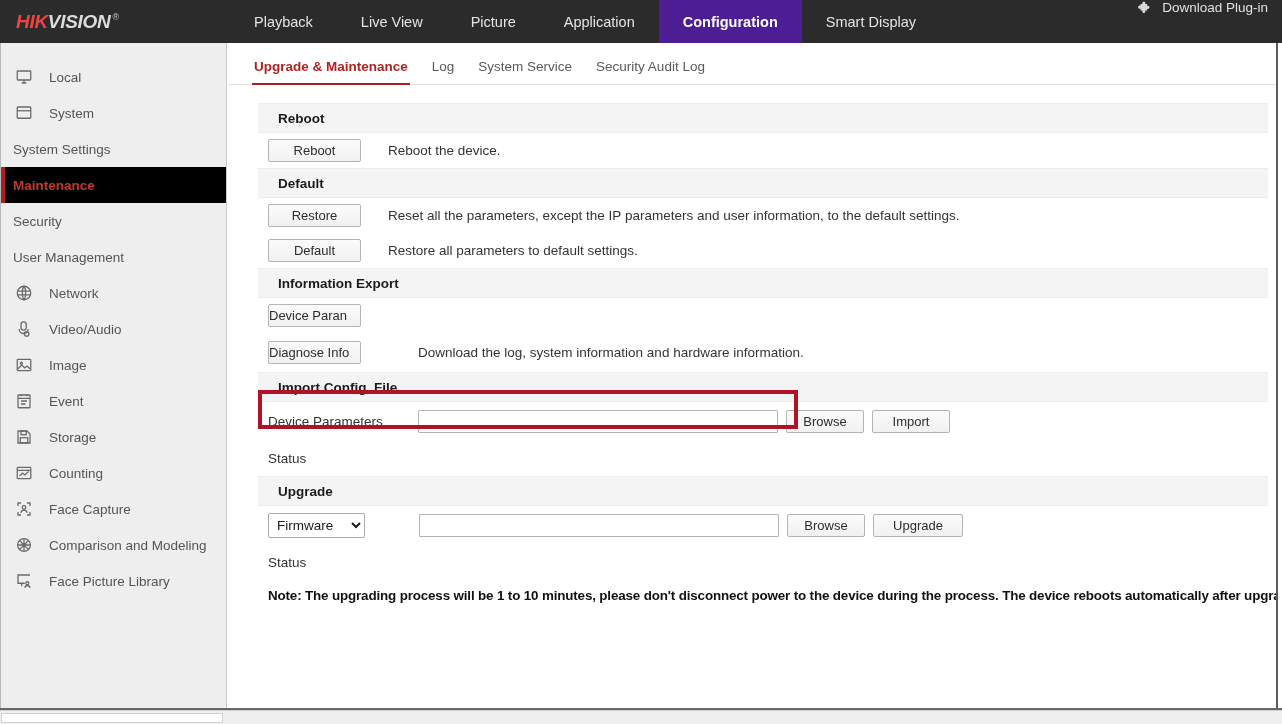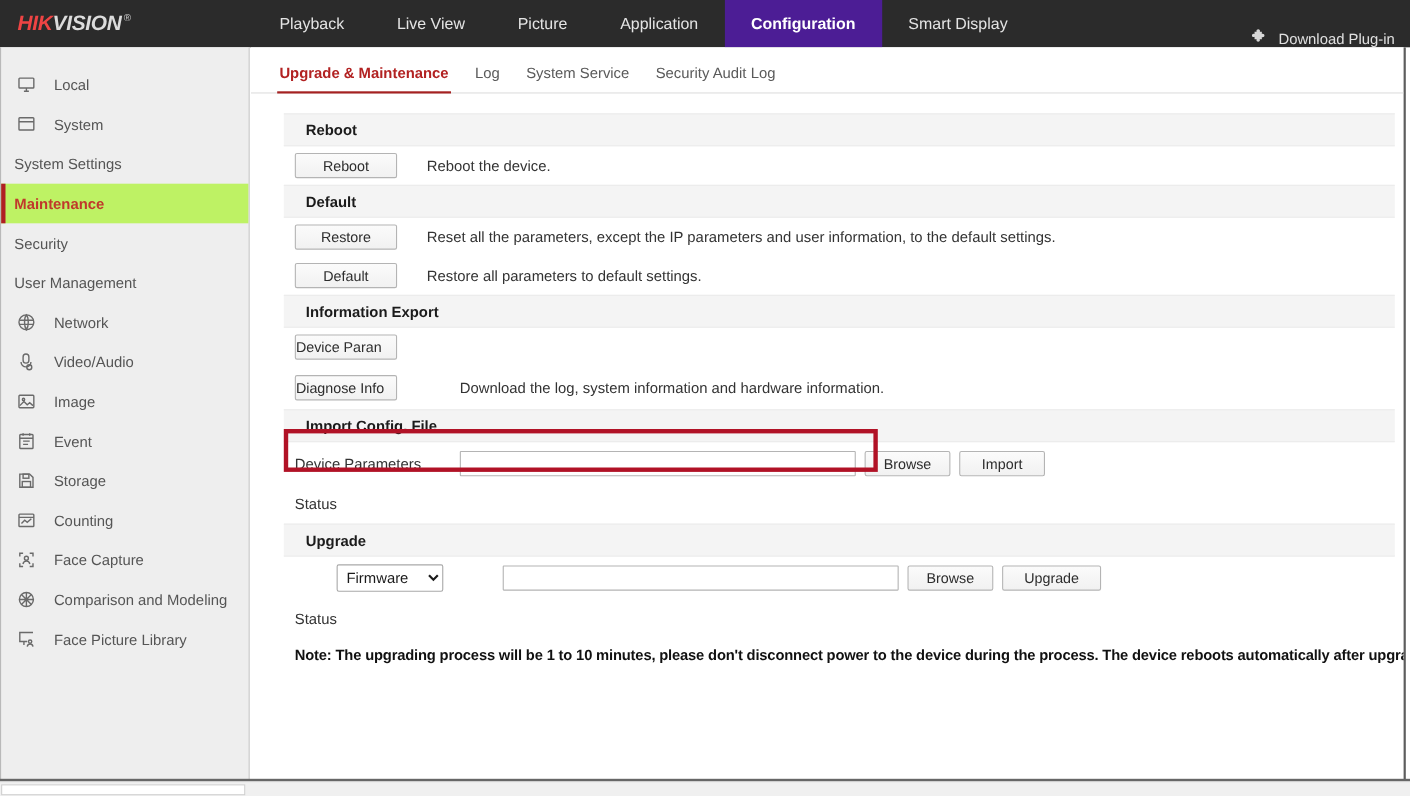--- a/index.html
+++ b/index.html
@@ -66,21 +66,21 @@
     color: #ffffff;
     font-weight: bold;
   }
 
   .plugin-link {
     position: absolute;
     right: 14px;
     top: 0;
     height: 43px;
     display: flex;
-    align-items: flex-end;
+    align-items: flex-start;
     gap: 8px;
     color: #e0e0e0;
     font-size: 13.5px;
     cursor: pointer;
     white-space: nowrap;
   }
   .puzzle-icon { width: 18px; height: 18px; display: block; }
 
   
   .sidebar {
@@ -107,21 +107,21 @@
   .side-item .ic {
     width: 22px; height: 22px;
     margin-right: 14px;
     flex: 0 0 22px;
     display: flex; align-items: center; justify-content: center;
   }
   .side-item.sub {
     font-size: 13.5px;
   }
   .side-item.sub.active {
-    background: #bef264;
+    background: #000000;
     color: #c0392b;
     font-weight: bold;
   }
   .side-item.sub.active::before {
     content: "";
     position: absolute;
     left: 0; top: 0;
     width: 4px; height: 36px;
     background: #b01e24;
   }
@@ -241,21 +241,20 @@
   .sel {
     width: 97px;
     height: 25px;
     border: 1px solid #a9a9a9;
     background: #ffffff;
     font-family: "Liberation Sans", sans-serif;
     font-size: 13.5px;
     color: #1b1b1b;
     padding: 0 4px;
     border-radius: 2px;
-    margin-left: 38px;
   }
 
   .note {
     padding: 8px 0 0 10px;
     font-size: 13.4px;
     font-weight: bold;
     color: #111111;
     white-space: nowrap;
     letter-spacing: -0.15px;
   }

